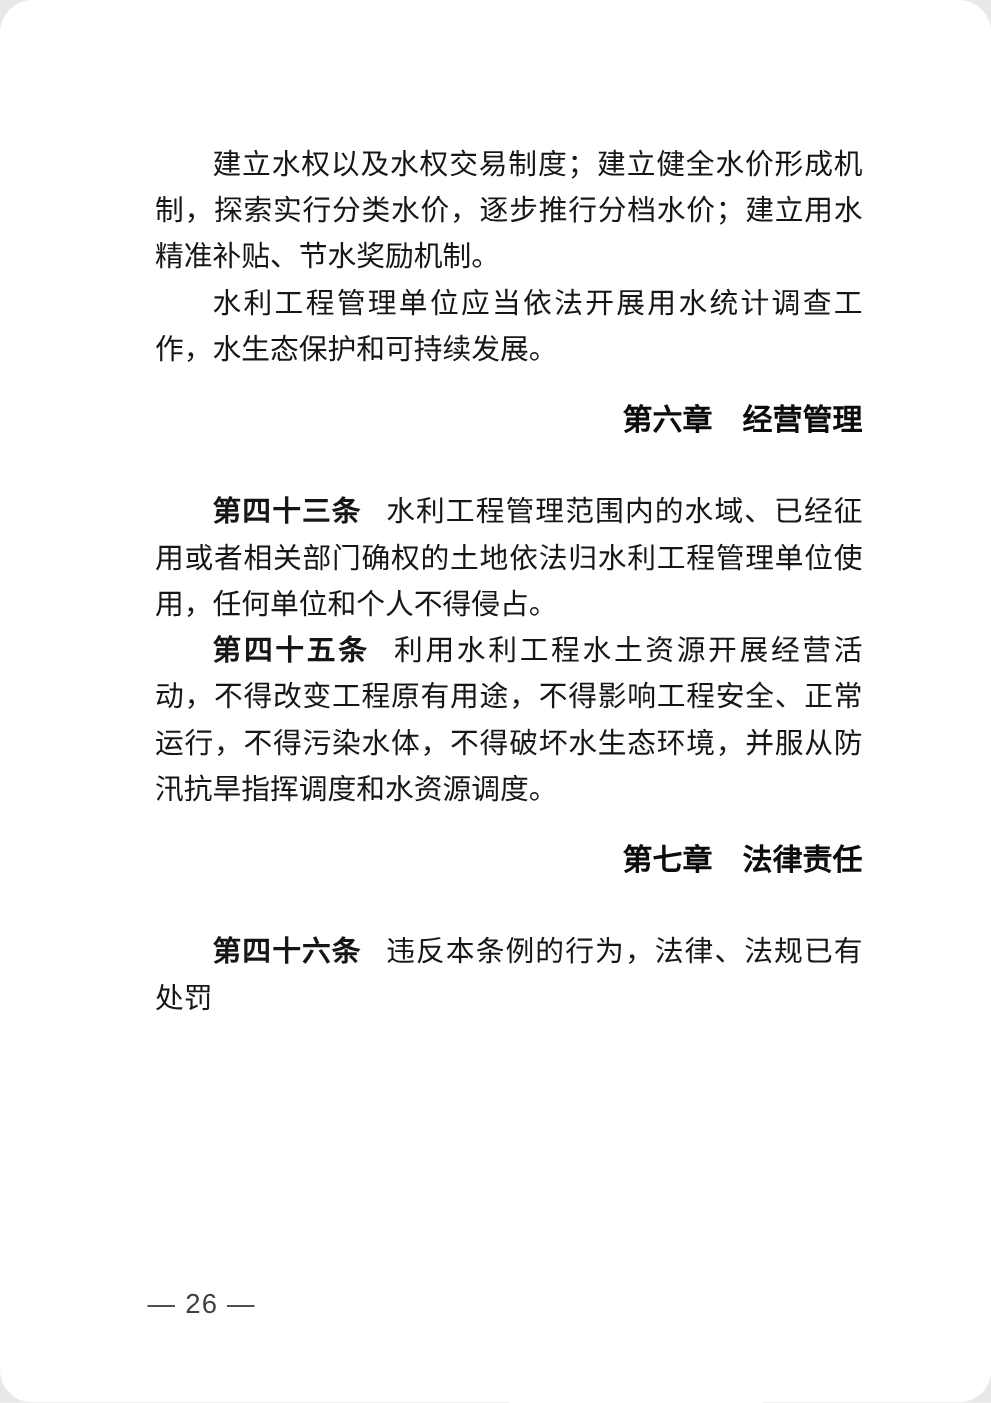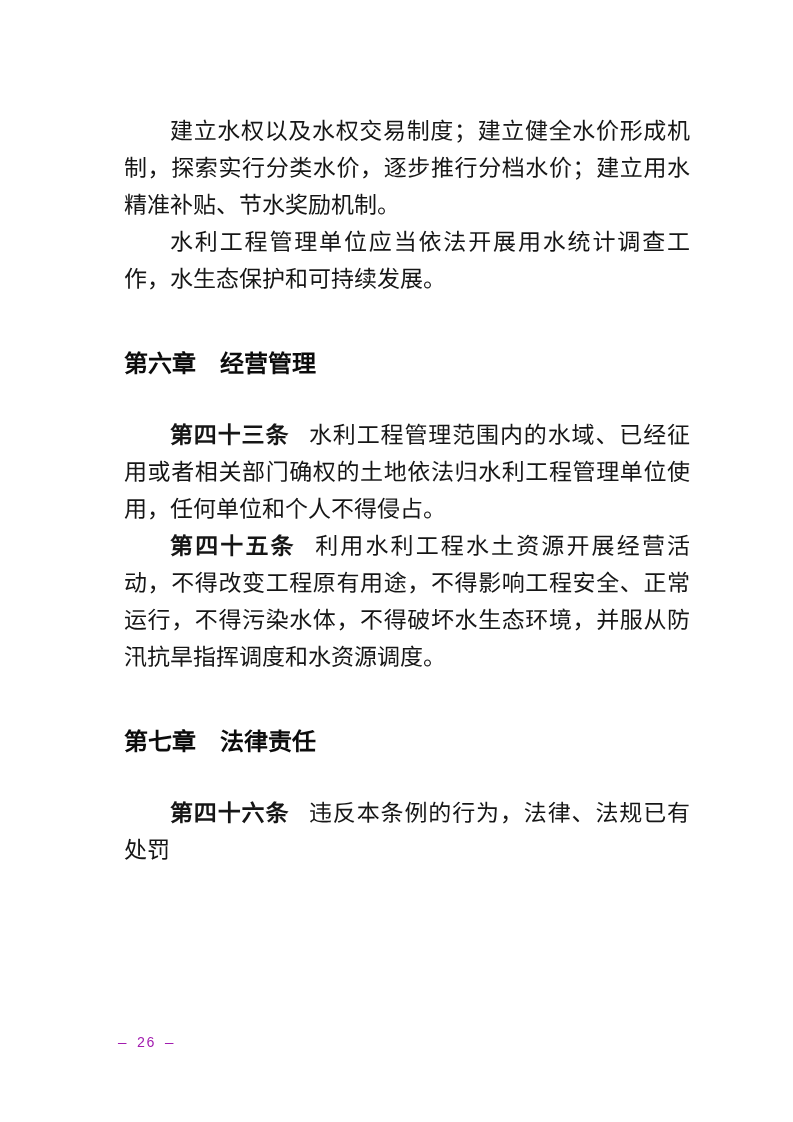--- a/index.html
+++ b/index.html
@@ -11,56 +11,57 @@
     position: relative;
     width: 793px;
     height: 1122px;
     margin: 0 auto;
     background: #ffffff;
     box-sizing: border-box;
     padding: 113px 103px 0 124px;
     overflow: hidden;
     font-family: "Liberation Serif", "DejaVu Serif", serif;
     color: #161616;
+    border-radius: 26px;
   }
   .content {
     width: 566px;
   }
   .para {
     margin: 0;
     font-size: 23px;
     line-height: 37px;
     text-align: justify;
     text-justify: inter-ideograph;
     text-indent: 2em;
     letter-spacing: 0;
     word-break: break-all;
   }
   .para .lead {
     font-weight: 700;
     margin-right: 0.85em;
   }
   .chapter {
-    margin: 47px 0 35px 0;
-    font-family: Liberation Sans, sans-serif;
+    margin: 21px 0 35px 0;
+    font-family: Liberation Serif, serif;
     font-weight: 700;
     font-size: 24px;
     line-height: 37px;
-    text-align: left;
+    text-align: right;
     color: #0c0c0c;
   }
   .page-footer {
     position: absolute;
     left: 118px;
     top: 1030px;
-    font-size: 14px;
+    font-size: 22px;
     line-height: 26px;
     letter-spacing: 1px;
-    color: #a21caf;
-    font-family: Liberation Mono, monospace;
+    color: #404040;
+    font-family: Liberation Sans, sans-serif;
   }
 </style>
 </head>
 <body>
 
 <div class="page">
   <div class="content">
 
     <p class="para">建立水权以及水权交易制度；建立健全水价形成机制，探索实行分类水价，逐步推行分档水价；建立用水精准补贴、节水奖励机制。</p>
 

